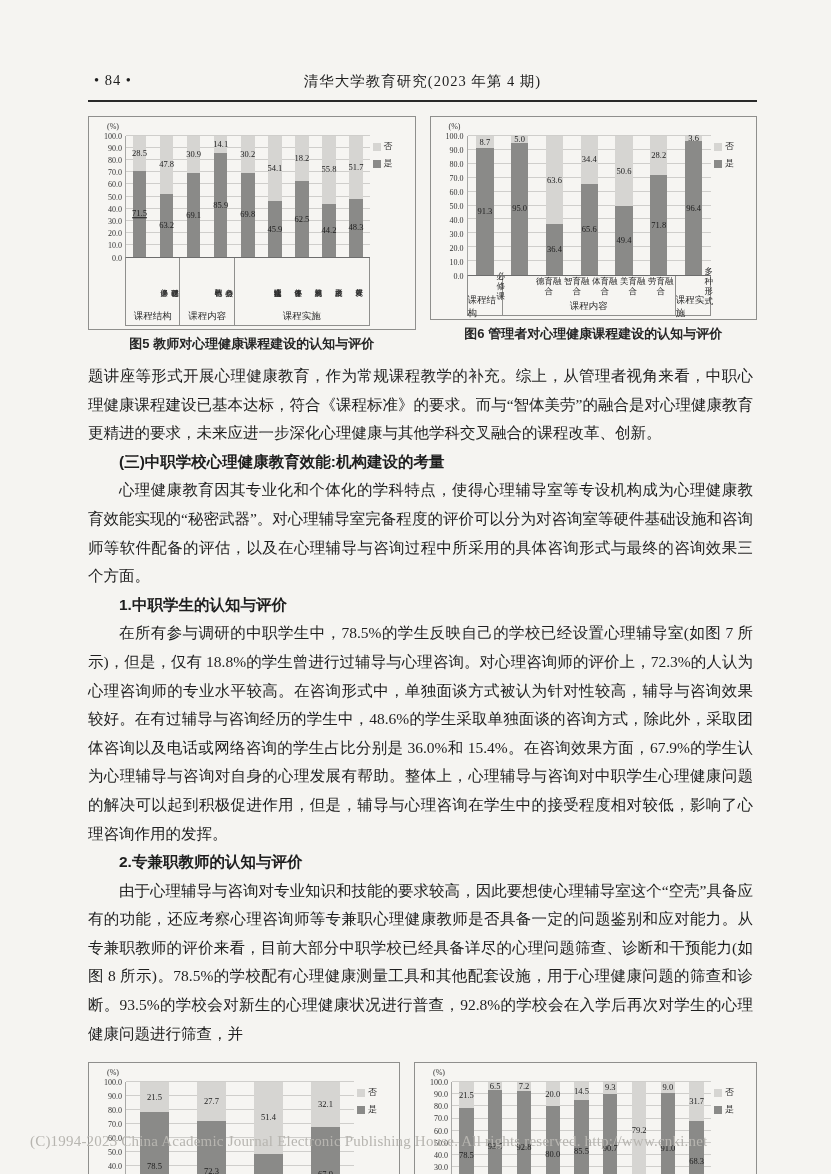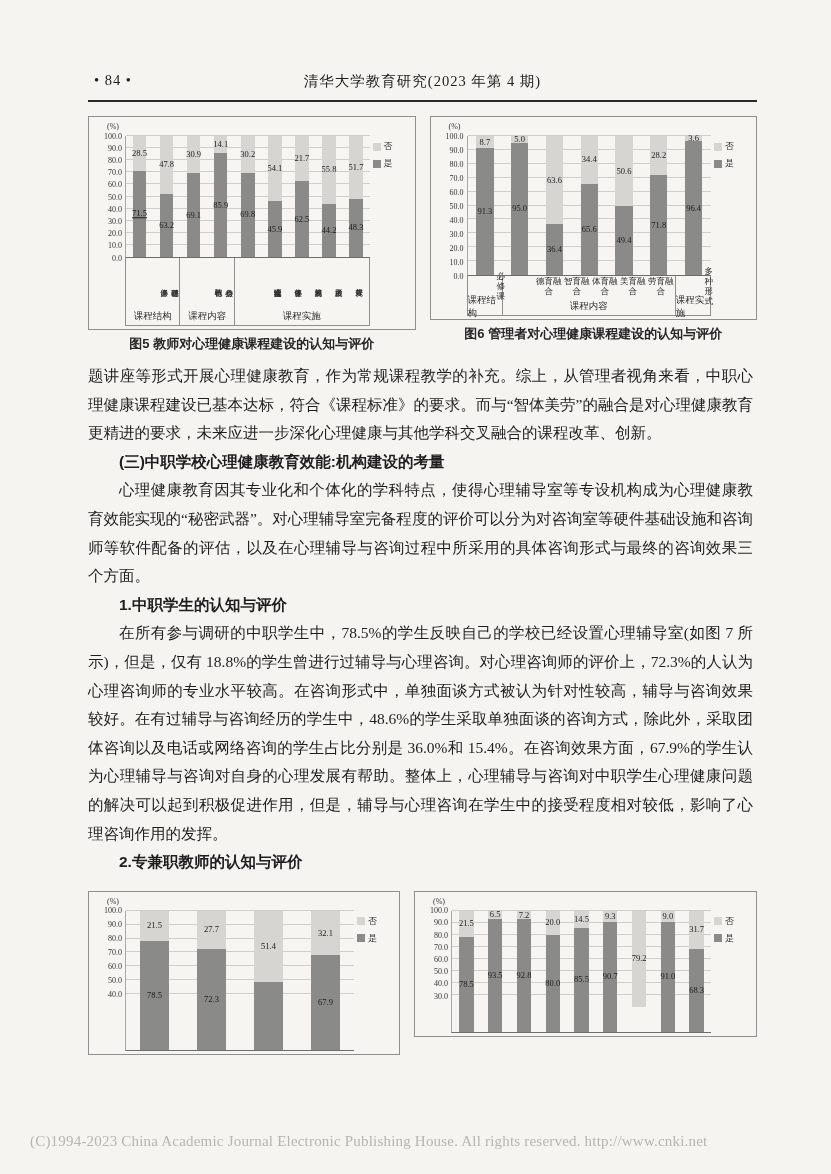--- a/index.html
+++ b/index.html
@@ -203,21 +203,21 @@
                       <div class="seg" style="bottom: 45.9%; height: 54.1%; background: rgb(214, 213, 210);"></div>
                       <div class="val-label" style="bottom: 22.95%;">45.9</div>
                       <div class="val-label" style="bottom: 72.95%;">54.1</div>
                     </div>
                   </div>
                   <div class="bar-slot">
                     <div class="bar">
                       <div class="seg" style="bottom: 0%; height: 62.5%; background: rgb(138, 138, 136);"></div>
                       <div class="seg" style="bottom: 62.5%; height: 37.5%; background: rgb(214, 213, 210);"></div>
                       <div class="val-label" style="bottom: 31.25%;">62.5</div>
-                      <div class="val-label" style="bottom: 81.25%;">21.7</div>
+                      <div class="val-label" style="bottom: 81.25%;">18.2</div>
                     </div>
                   </div>
                   <div class="bar-slot">
                     <div class="bar">
                       <div class="seg" style="bottom: 0%; height: 44.2%; background: rgb(138, 138, 136);"></div>
                       <div class="seg" style="bottom: 44.2%; height: 55.8%; background: rgb(214, 213, 210);"></div>
                       <div class="val-label" style="bottom: 22.1%;">44.2</div>
                       <div class="val-label" style="bottom: 72.1%;">55.8</div>
                     </div>
                   </div>
@@ -420,20 +420,21 @@
     </div>
   </div>
 
   <div class="body-text">
       <p class="para plain">题讲座等形式开展心理健康教育，作为常规课程教学的补充。综上，从管理者视角来看，中职心理健康课程建设已基本达标，符合《课程标准》的要求。而与“智体美劳”的融合是对心理健康教育更精进的要求，未来应进一步深化心理健康与其他学科交叉融合的课程改革、创新。</p>
       <p class="para heading indent">(三)中职学校心理健康教育效能:机构建设的考量</p>
       <p class="para plain indent">心理健康教育因其专业化和个体化的学科特点，使得心理辅导室等专设机构成为心理健康教育效能实现的“秘密武器”。对心理辅导室完备程度的评价可以分为对咨询室等硬件基础设施和咨询师等软件配备的评估，以及在心理辅导与咨询过程中所采用的具体咨询形式与最终的咨询效果三个方面。</p>
       <p class="para heading indent">1.中职学生的认知与评价</p>
       <p class="para plain indent">在所有参与调研的中职学生中，78.5%的学生反映自己的学校已经设置心理辅导室(如图 7 所示)，但是，仅有 18.8%的学生曾进行过辅导与心理咨询。对心理咨询师的评价上，72.3%的人认为心理咨询师的专业水平较高。在咨询形式中，单独面谈方式被认为针对性较高，辅导与咨询效果较好。在有过辅导与咨询经历的学生中，48.6%的学生采取单独面谈的咨询方式，除此外，采取团体咨询以及电话或网络咨询的学生占比分别是 36.0%和 15.4%。在咨询效果方面，67.9%的学生认为心理辅导与咨询对自身的心理发展有帮助。整体上，心理辅导与咨询对中职学生心理健康问题的解决可以起到积极促进作用，但是，辅导与心理咨询在学生中的接受程度相对较低，影响了心理咨询作用的发挥。</p>
       <p class="para heading indent">2.专兼职教师的认知与评价</p>
+      <p class="para plain indent">由于心理辅导与咨询对专业知识和技能的要求较高，因此要想使心理辅导室这个“空壳”具备应有的功能，还应考察心理咨询师等专兼职心理健康教师是否具备一定的问题鉴别和应对能力。从专兼职教师的评价来看，目前大部分中职学校已经具备详尽的心理问题筛查、诊断和干预能力(如图 8 所示)。78.5%的学校配有心理健康测量工具和其他配套设施，用于心理健康问题的筛查和诊断。93.5%的学校会对新生的心理健康状况进行普查，92.8%的学校会在入学后再次对学生的心理健康问题进行筛查，并</p>
     </div>
 
   <div class="figures-row bottom">
     <div class="fig-wrap narrow">
       <div class="figure-box">
           <div class="chart-area">
             <div class="y-axis" style="height: 154px;">
               <div class="unit-label">(%)</div>
               <div class="y-tick" style="top: 93.5px;">40.0</div>
               <div class="y-tick" style="top: 79.5px;">50.0</div>

